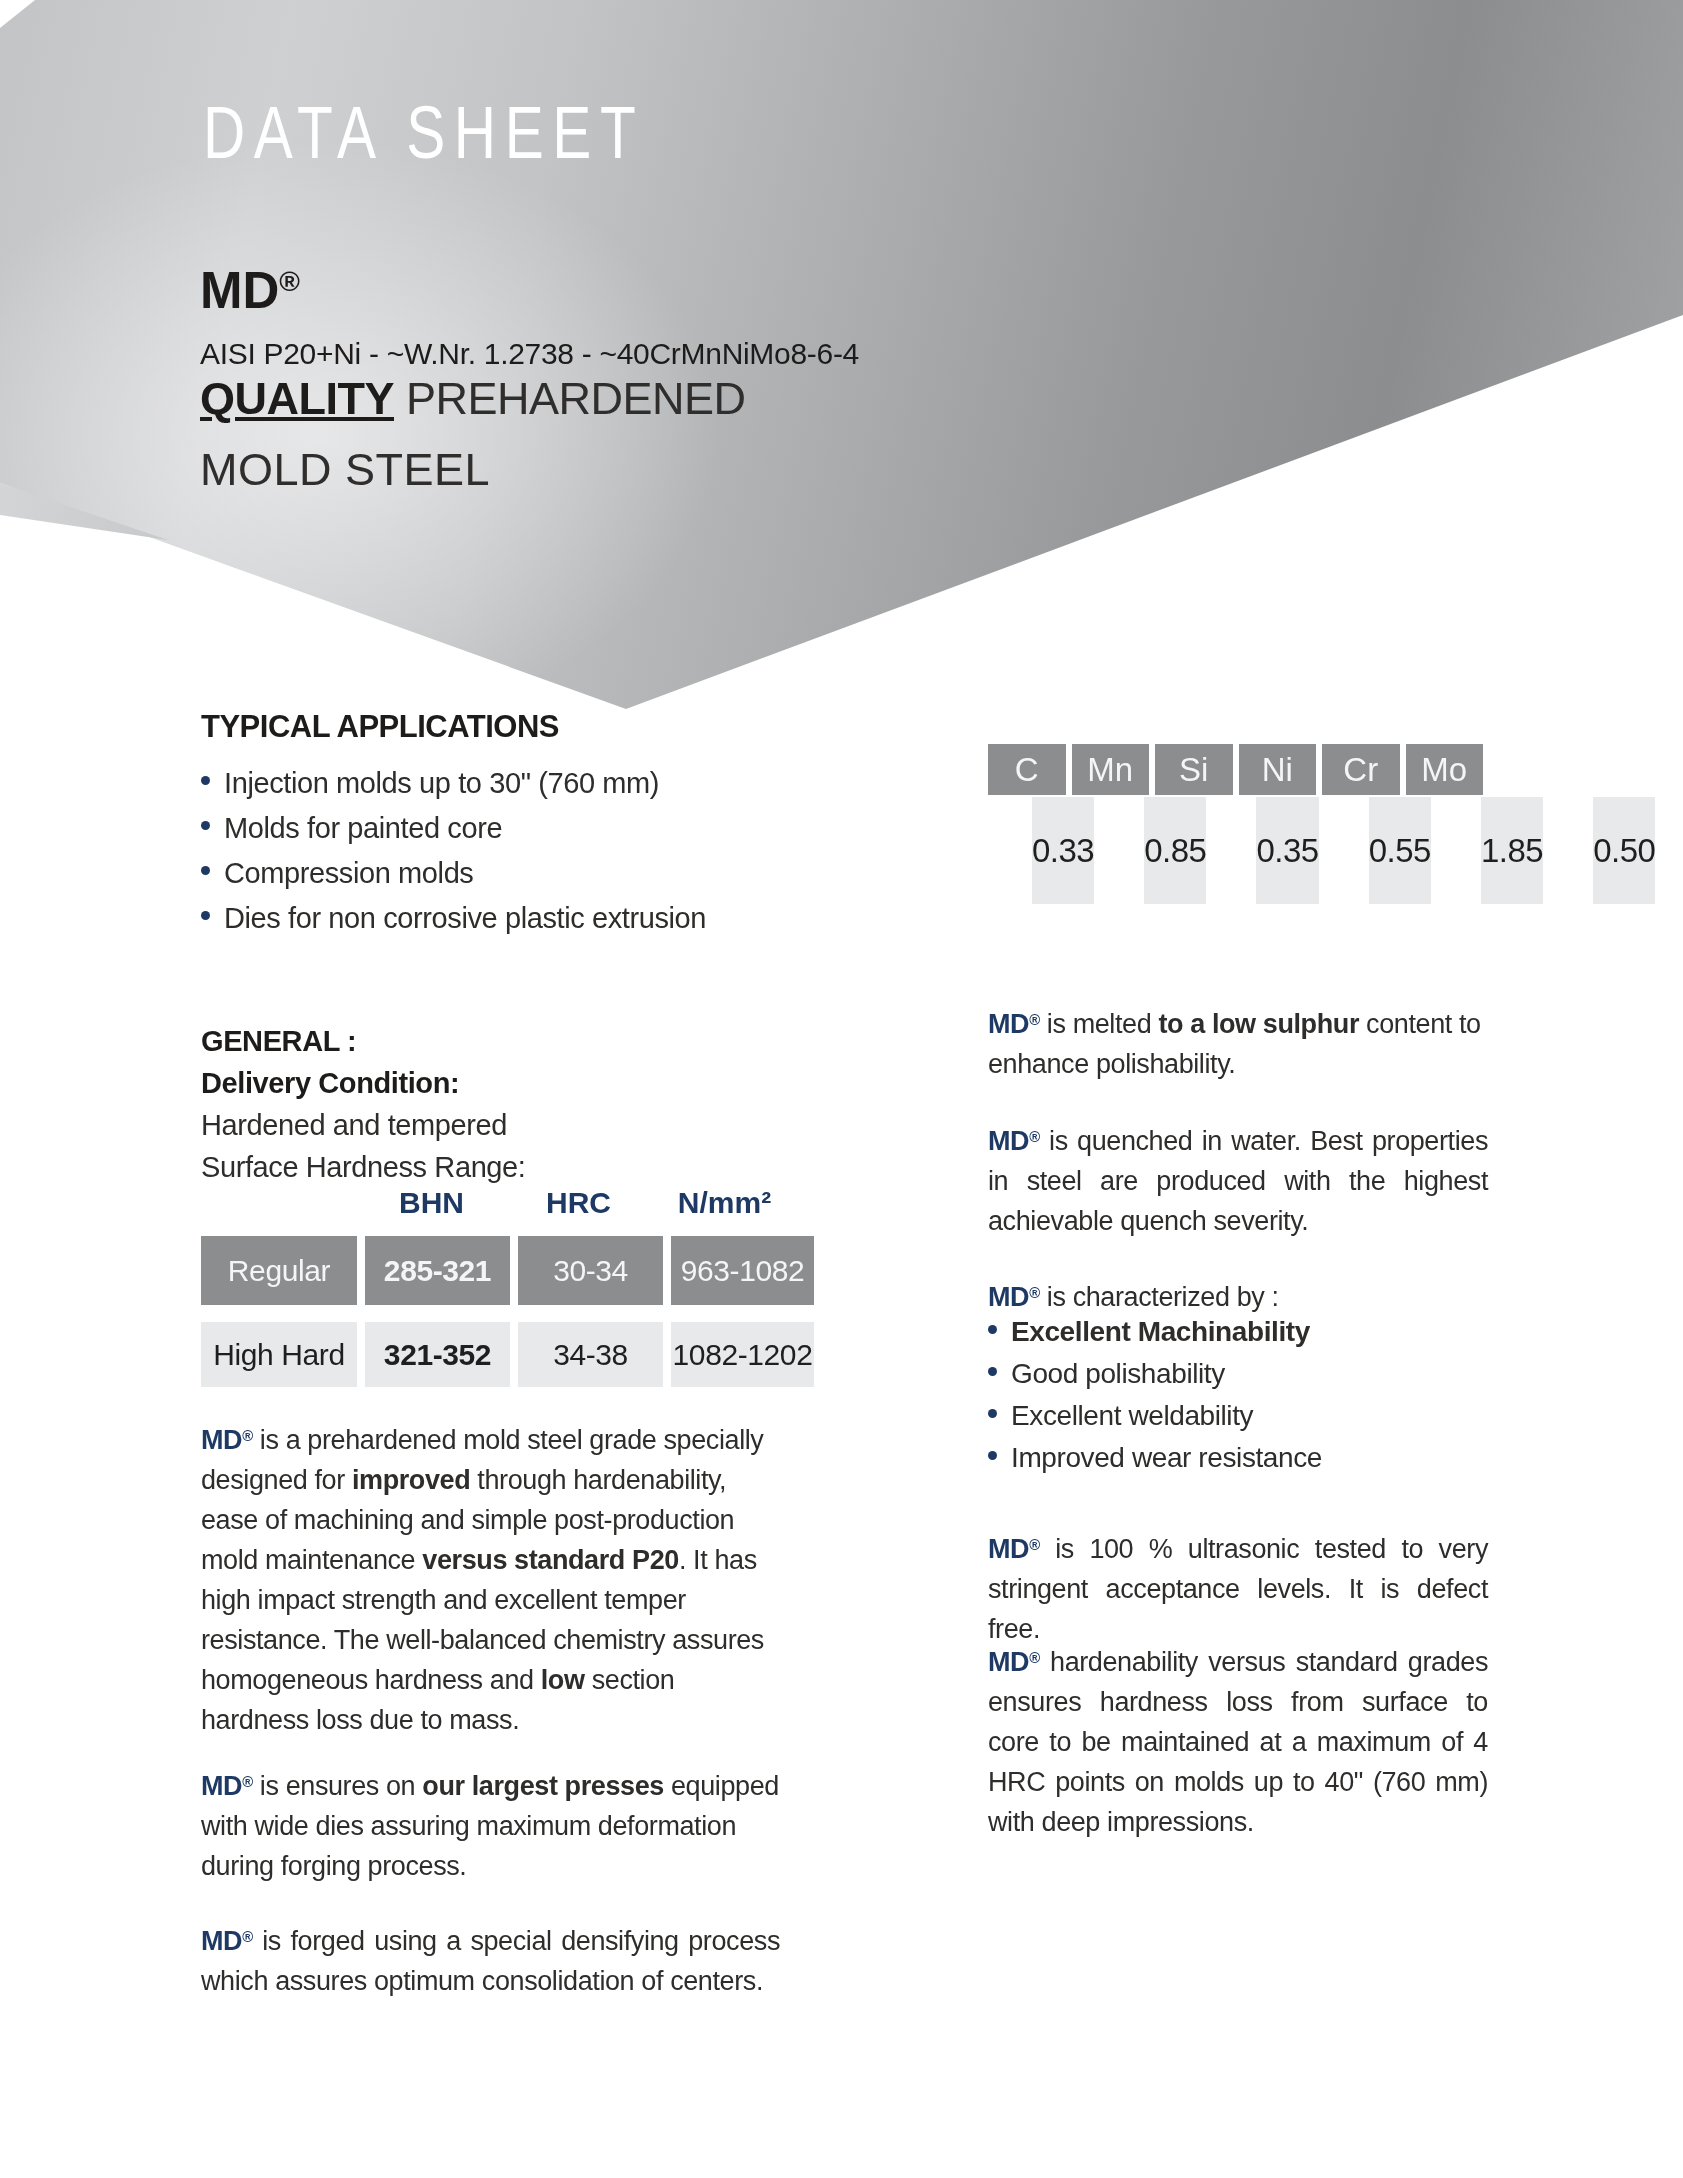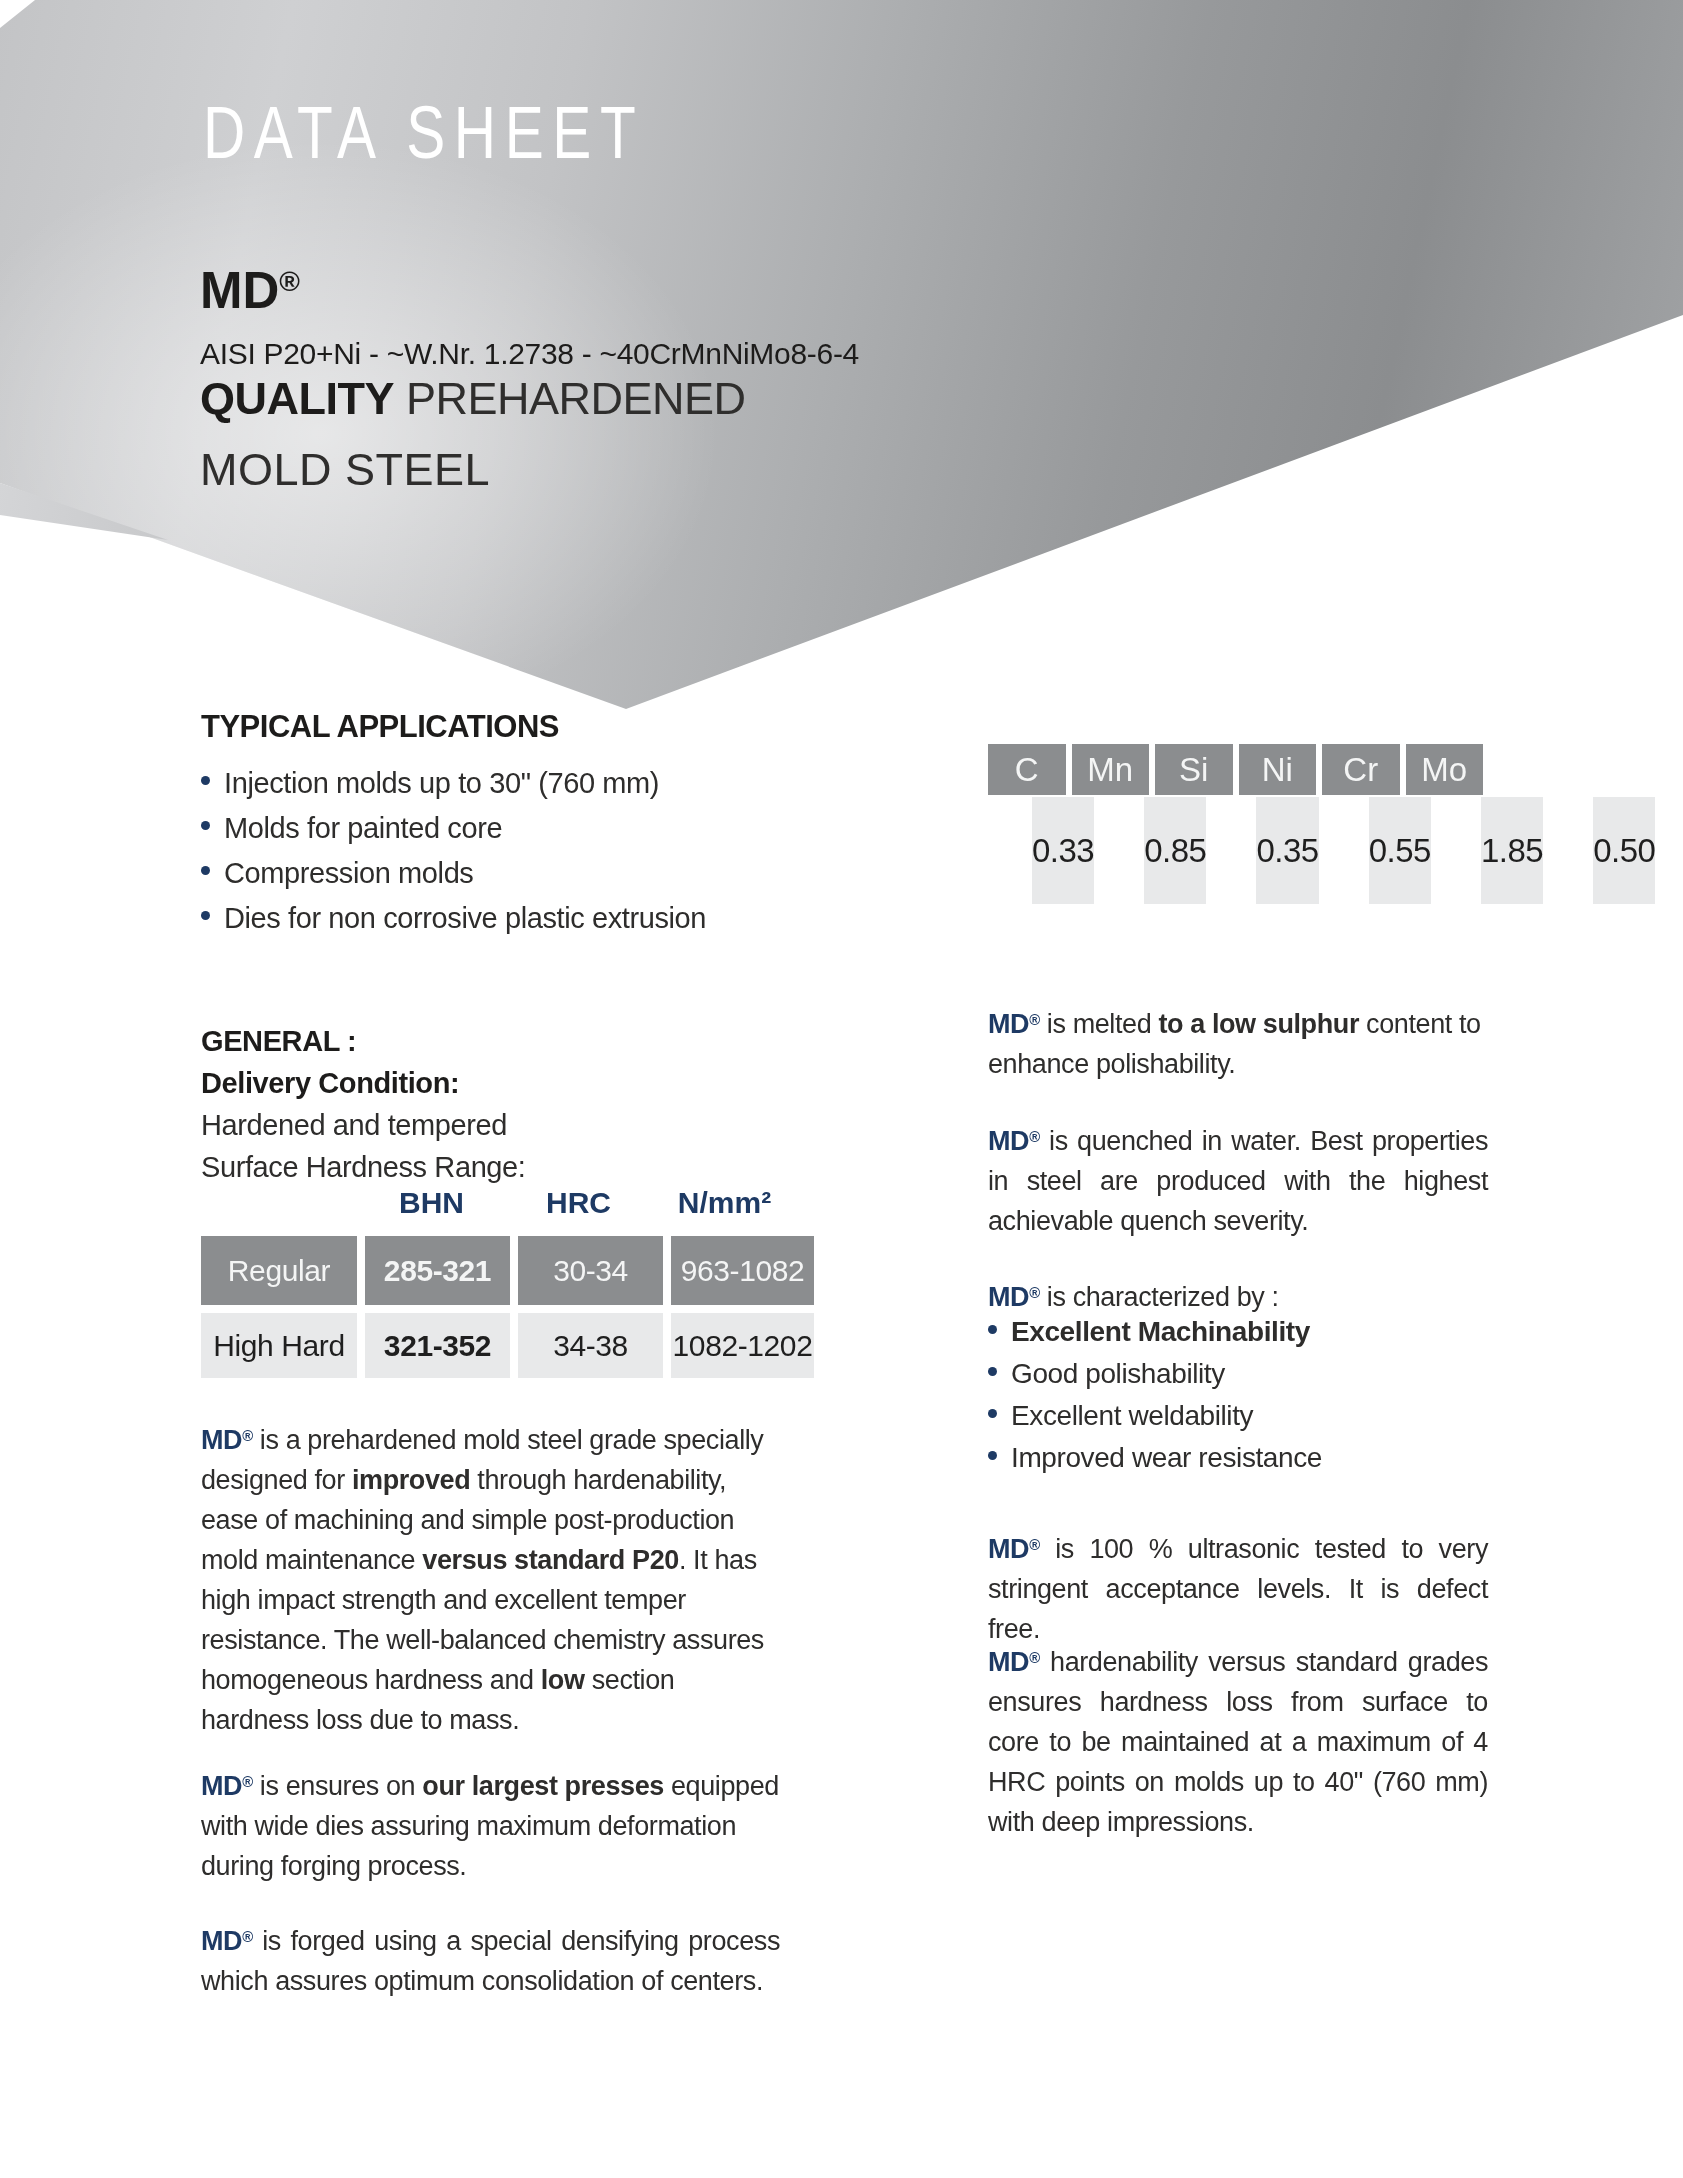--- a/index.html
+++ b/index.html
@@ -38,21 +38,21 @@
   }
   .md-title .rsym{font-size:.55em;vertical-align:.6em;}
   .spec-line{
     position:absolute;left:200px;top:337px;
     font-size:30px;color:var(--ink-strong);letter-spacing:-0.3px;white-space:nowrap;
   }
   .quality-line{
     position:absolute;left:200px;top:376px;
     font-size:45px;color:#2f2e2d;letter-spacing:-0.5px;white-space:nowrap;line-height:1;
   }
-  .quality-line .q{font-weight:700;color:var(--ink-strong);}
+  .quality-line .q{font-weight:700;color:var(--ink-strong);text-decoration:underline;}
   .mold-line{
     position:absolute;left:200px;top:447px;
     font-size:45px;color:#2f2e2d;letter-spacing:0.5px;white-space:nowrap;line-height:1;
   }
   
   .sec-head{font-size:31px;font-weight:700;color:var(--ink-strong);letter-spacing:-0.5px;margin:0;}
   .navy-head{font-size:31px;font-weight:700;color:var(--navy);letter-spacing:-0.3px;margin:0;white-space:nowrap;}
   .para{font-size:27px;line-height:40px;letter-spacing:-0.4px;margin:0;}
   .just{text-align:justify;}
   .md{color:var(--navy);font-weight:700;}
@@ -84,21 +84,21 @@
   
   .hard-heads{
     position:absolute;left:201px;top:1186px;width:594px;
     display:grid;grid-template-columns:156px 145px 145px 143px;column-gap:2px;
   }
   .hard-heads div{font-size:30px;font-weight:700;color:var(--navy);text-align:center;}
   .hard{position:absolute;left:201px;top:1236px;width:594px;}
   .hard .trow{display:grid;grid-template-columns:156px 145px 145px 143px;column-gap:8px;border-radius:28px;}
   .hard .trow div{display:flex;align-items:center;justify-content:center;font-size:30px;letter-spacing:-0.4px;}
   .hard .r1 div{height:69px;background:var(--dark-cell);color:#f4f5f5;}
-  .hard .r2{margin-top:8px;}
+  .hard .r2{margin-top:17px;}
   .hard .r2 div{height:65px;background:var(--light-cell);color:#1f1f1f;}
   .hard .bold{font-weight:700;}
   
   .lp1{position:absolute;left:201px;top:1416px;width:579px;}
   .lp2{position:absolute;left:201px;top:1762px;width:579px;}
   .lp3{position:absolute;left:201px;top:1917px;width:579px;}
   .rp1{position:absolute;left:988px;top:1000px;width:500px;}
   .rp2{position:absolute;left:988px;top:1117px;width:500px;}
   .rchar{position:absolute;left:988px;top:1273px;width:500px;}
   .rfeat{position:absolute;left:988px;top:1311px;width:515px;}

